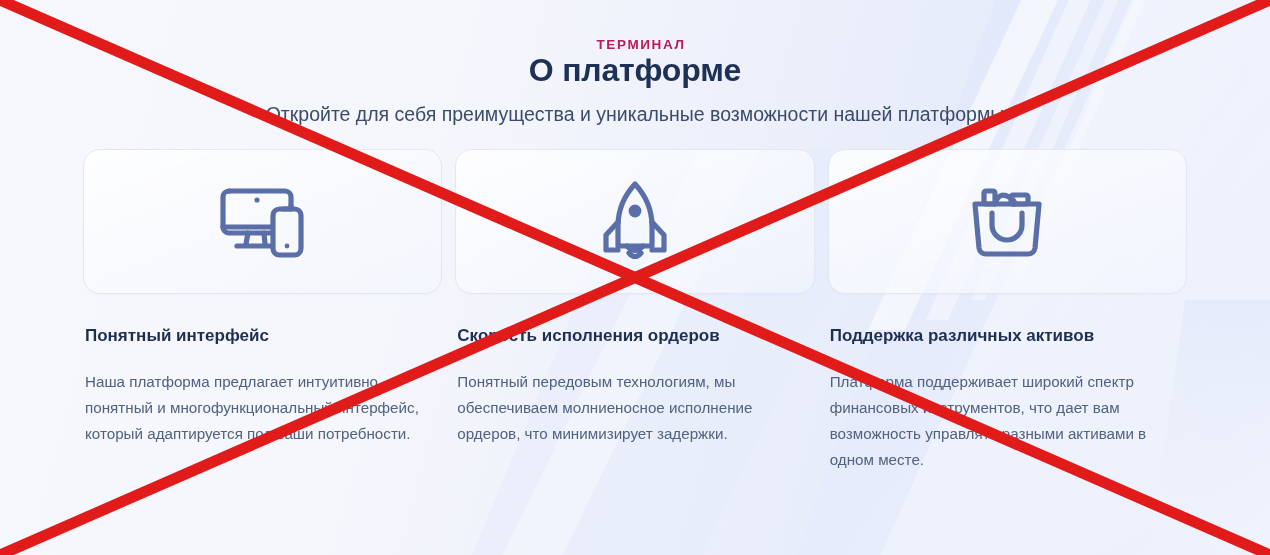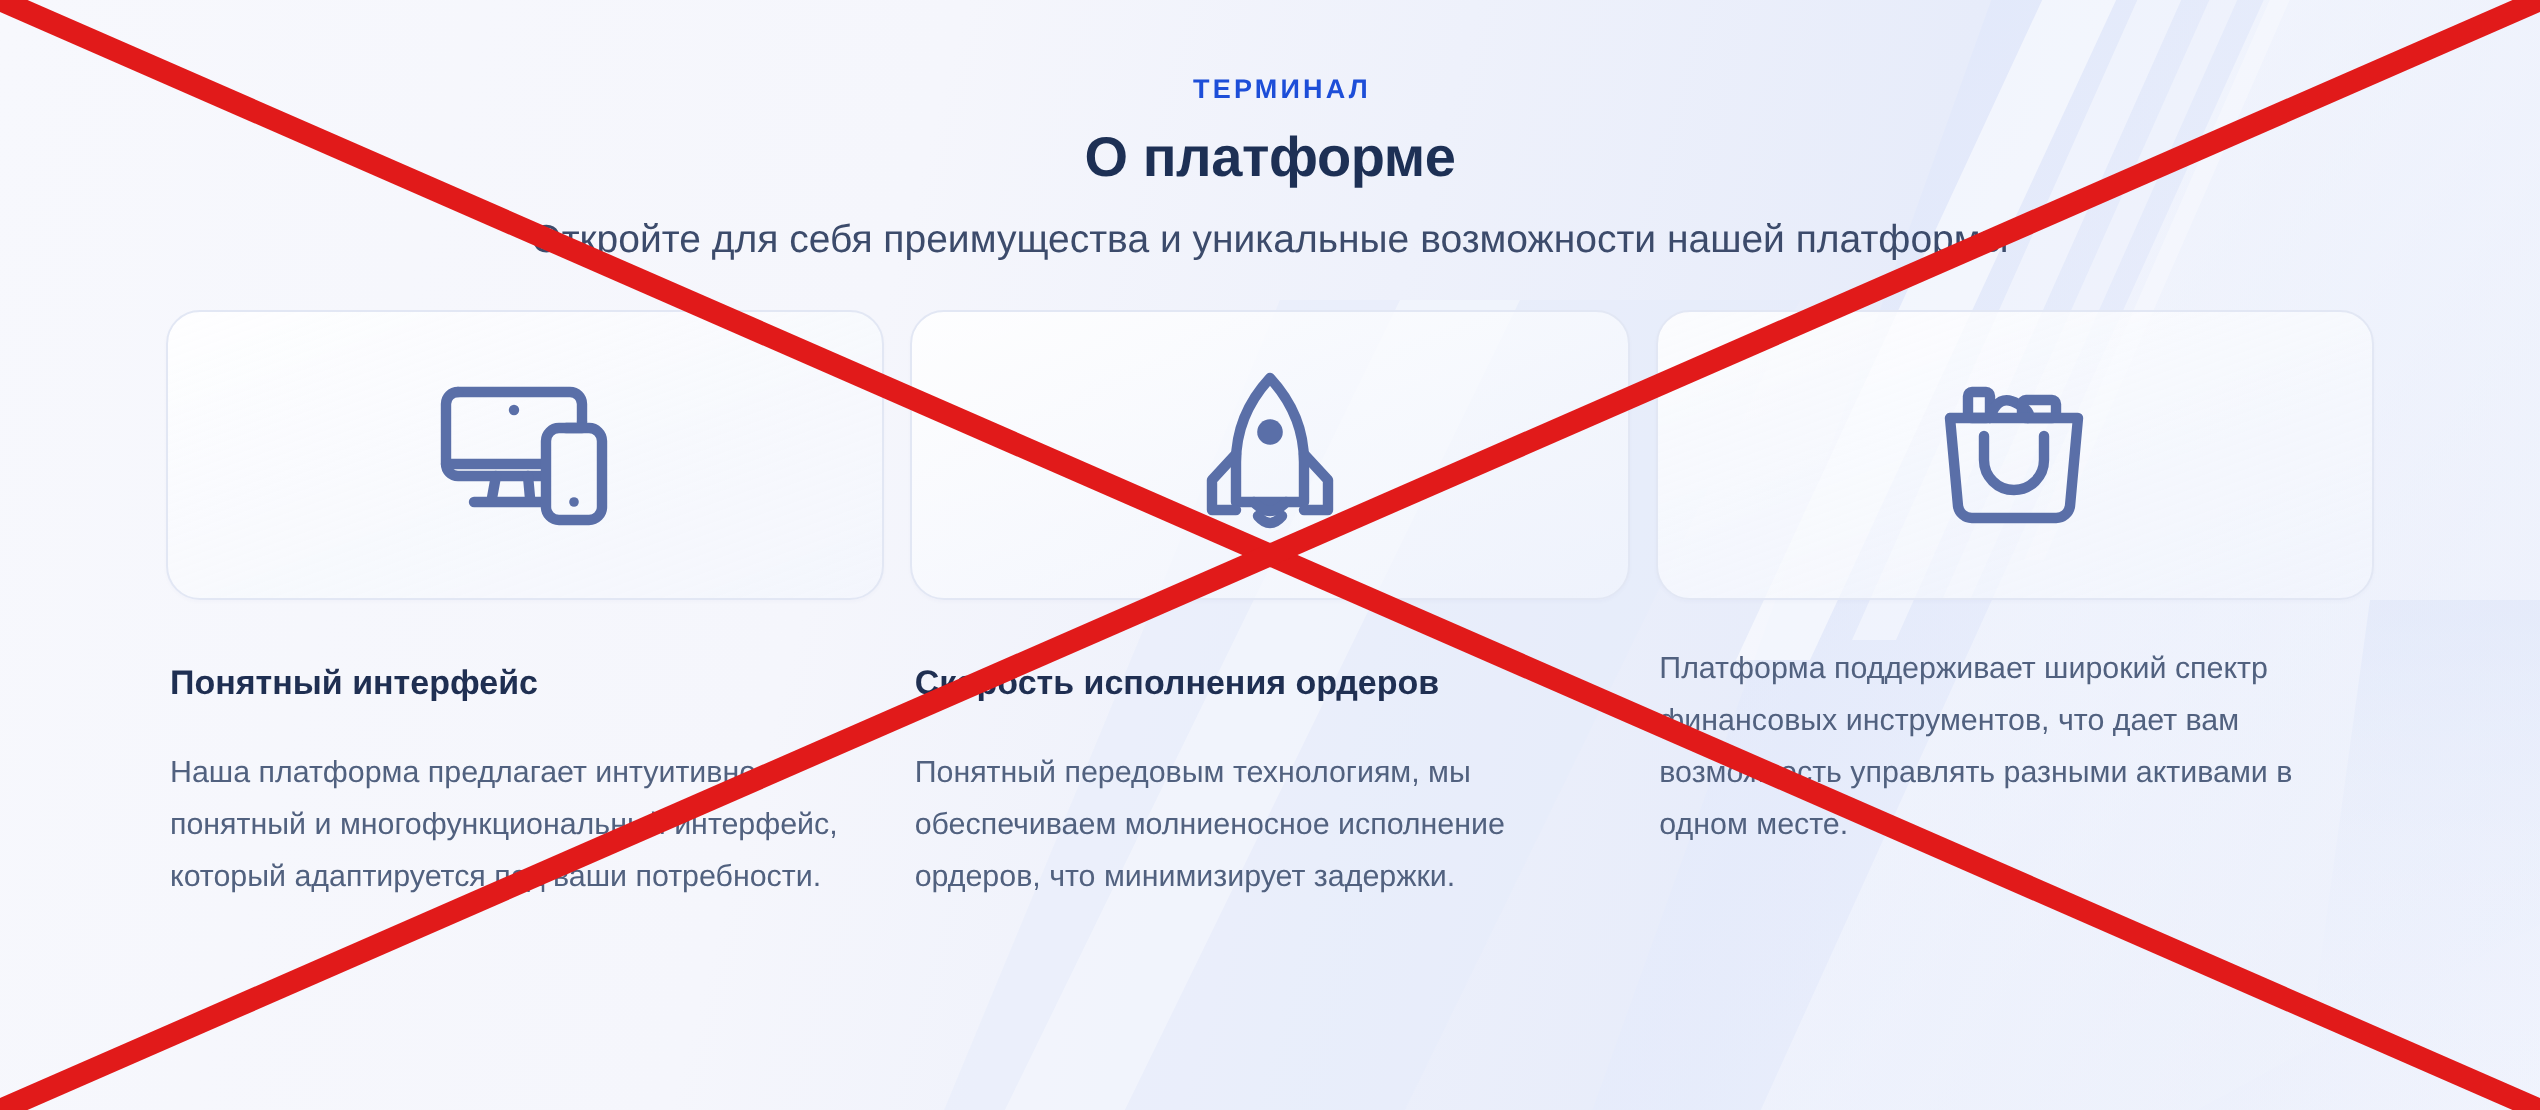--- a/index.html
+++ b/index.html
@@ -41,29 +41,28 @@
     height: 555px;
     padding: 0;
   }
 
   .header { text-align: center; padding-top: 37px; }
 
   .eyebrow {
     font-size: 13.5px;
     font-weight: 700;
     letter-spacing: 1.6px;
-    color: #1d4ed8;
+    color: #be185d;
     text-transform: uppercase;
     line-height: 1.2;
     padding-left: 12px;
   }
 
   .headline {
-    margin-top: 10px;
-    font-size: 28px;
+    font-size: 32px;
     font-weight: 700;
     color: #1d3055;
     letter-spacing: -0.2px;
     line-height: 1.12;
   }
 
   .subhead {
     margin-top: 13px;
     font-size: 19.5px;
     font-weight: 400;
@@ -225,20 +224,21 @@
             <rect x="20" y="12" width="11" height="13" rx="2"></rect>
             <path d="M31 25 q4 -13 14 -7 q7 4 5 7"></path>
             <rect x="47" y="16" width="17" height="9" rx="2"></rect>
 
             <path d="M11 25 h64 l-4 44 a7 7 0 0 1 -7 6 H22 a7 7 0 0 1 -7 -6 Z"></path>
 
             <path d="M28 34 v12 a15 15 0 0 0 30 0 V34"></path>
           </svg>
         </span>
       </div>
+      <div class="card-title">Поддержка различных активов</div>
       <div class="card-body">Платформа поддерживает широкий спектр финансовых инструментов, что дает вам возможность управлять разными активами в одном месте.</div>
     </div>
 
   </div>
 </div>
 
 <div class="cross">
   <svg viewBox="0 0 1270 555" preserveAspectRatio="none">
     <line x1="0" y1="0" x2="1270" y2="555" stroke="#e11a1a" stroke-width="11"></line>
     <line x1="1270" y1="0" x2="0" y2="555" stroke="#e11a1a" stroke-width="11"></line>

